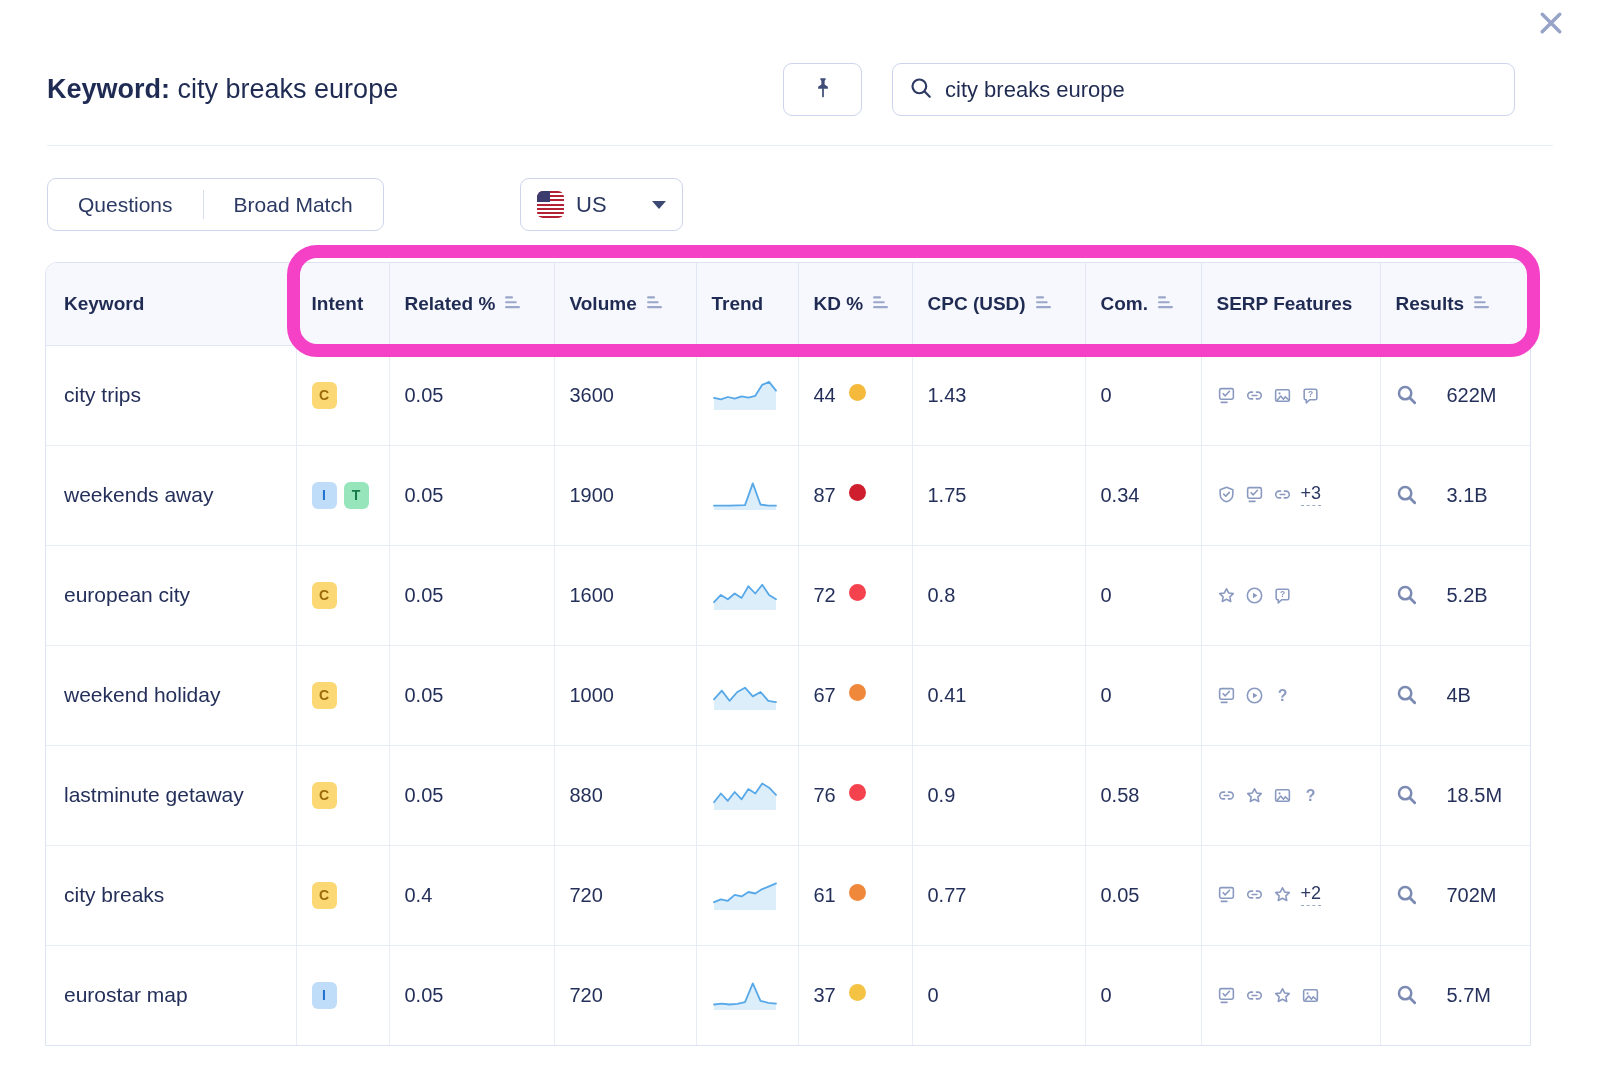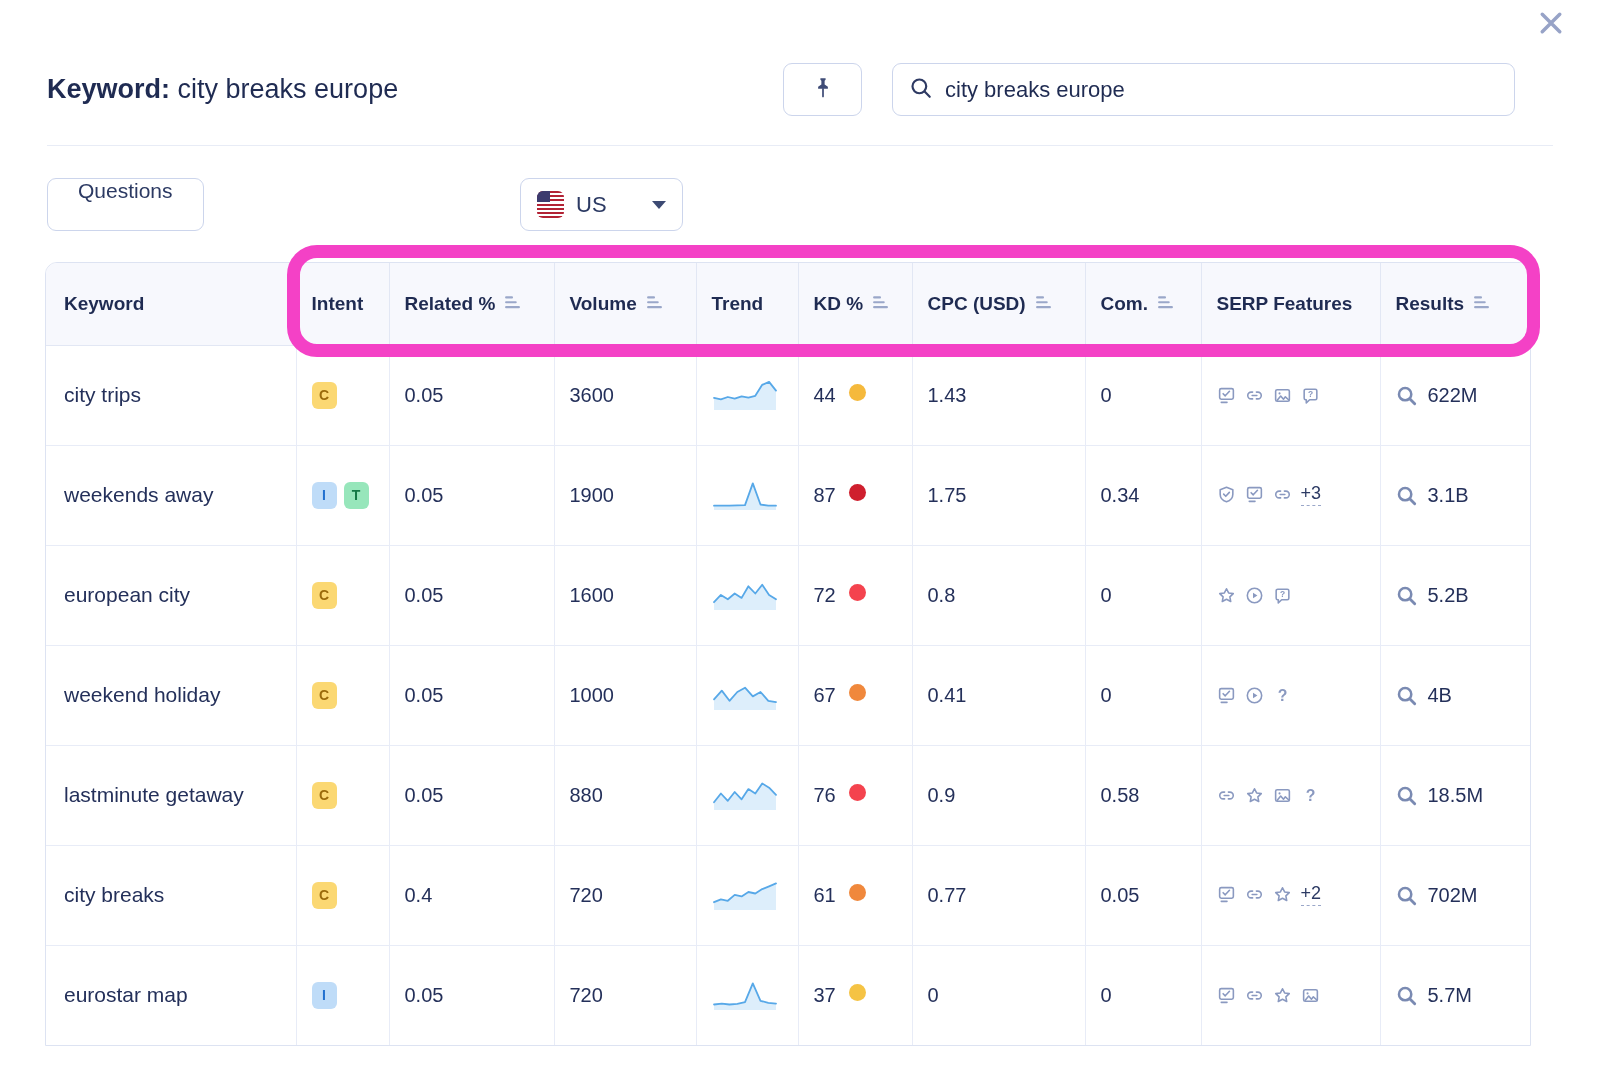--- a/index.html
+++ b/index.html
@@ -10,21 +10,21 @@
   
   .close-btn { position:absolute; top:8px; right:34px; width:30px; height:30px; cursor:pointer; }
   .page-title { position:absolute; left:47px; top:74px; font-size:27px; color:#1f2b52; }
   .page-title b { font-weight:700; }
   .pin-btn { position:absolute; left:783px; top:63px; width:79px; height:53px; border:1px solid #ccd5ec; border-radius:9px; background:#fff; display:flex; align-items:center; justify-content:center; cursor:pointer; }
   .search-box { position:absolute; left:892px; top:63px; width:623px; height:53px; border:1px solid #ccd5ec; border-radius:9px; background:#fff; display:flex; align-items:center; padding:0 16px; gap:12px; }
   .search-box input { border:none; outline:none; font-size:22px; color:#1f2b52; flex:1; font-family:"Liberation Sans", sans-serif; background:transparent; }
   .hr { position:absolute; left:47px; top:145px; width:1506px; height:1px; background:#e8ecf6; }
 
   
-  .tabs { position:absolute; left:47px; top:178px; height:53px; display:flex; align-items:stretch; border:1px solid #ccd5ec; border-radius:9px; background:#fff;flex-direction:column; }
+  .tabs { position:absolute; left:47px; top:178px; height:53px; display:flex; align-items:stretch; border:1px solid #ccd5ec; border-radius:9px; background:#fff; }
   .tab { display:flex; align-items:center; padding:0 30px; font-size:21px; color:#2c3a63; cursor:pointer; white-space:nowrap; }
   .tab-sep { width:1px; background:#d9dfef; margin:11px 0; }
   .tab.selected { border:2px solid #3b6be0; border-radius:9px; background:#eef4fd; color:#2e62d9; font-weight:700; margin:-1px; padding:0 36px; }
   .geo { position:absolute; left:520px; top:178px; height:53px; width:163px; border:1px solid #ccd5ec; border-radius:9px; background:#fff; display:flex; align-items:center; padding:0 16px; gap:12px; cursor:pointer; }
   .flag { width:27px; height:27px; border-radius:6px; background:repeating-linear-gradient(#b22234 0 2.1px, #ffffff 2.1px 4.2px); position:relative; overflow:hidden; flex:none; }
   .flag::after { content:""; position:absolute; left:0; top:0; width:13px; height:11px; background:#3c3b6e; }
   .geo-label { font-size:22px; color:#2c3a63; flex:1; }
   .caret { width:0; height:0; border-left:7px solid transparent; border-right:7px solid transparent; border-top:8px solid #3c4a73; }
 
   
@@ -37,21 +37,21 @@
   td:first-child { padding-left:18px; font-size:21px; }
   tr:last-child td { border-bottom:none; }
   .th-inner { display:inline-flex; align-items:center; gap:9px; }
   .kw { cursor:pointer; }
   .badges { display:flex; gap:7px; }
   .badge { width:25px; height:27px; border-radius:6px; display:flex; align-items:center; justify-content:center; font-size:14px; font-weight:700; }
   .kdwrap { display:flex; gap:13px; }
   .dot { width:17px; height:17px; border-radius:50%; flex:none; }
   .serp { display:flex; align-items:center; gap:9px; }
   .plus { font-size:18px; color:#2c3a63; border-bottom:1.5px dashed #9aa7c9; padding-bottom:2px; line-height:1.1; cursor:pointer; }
-  .results { display:flex; align-items:flex-end; gap:10px; cursor:pointer; }
+  .results { display:flex; align-items:flex-start; gap:29px; cursor:pointer; }
 
   
   .ring { position:absolute; left:287px; top:245px; width:1253px; height:112px; border:13px solid #f441c6; border-radius:30px; pointer-events:none; z-index:6; }
 </style>
 </head>
 <body>
 
 <div id="stage">
 
   <div class="close-btn">
@@ -82,20 +82,21 @@
         </svg>
     </span>
     <input type="text" value="city breaks europe" style="">
   </div>
 
   <div class="hr"></div>
 
   <div class="tabs">
     <div class="tab">Questions</div>
     <div class="tab-sep"></div>
+    <div class="tab">Broad Match</div>
   </div>
 
   <div class="geo">
     <span class="flag"></span>
     <span class="geo-label">US</span>
     <span class="caret"></span>
   </div>
 
   <div class="table-wrap">
     <table>

